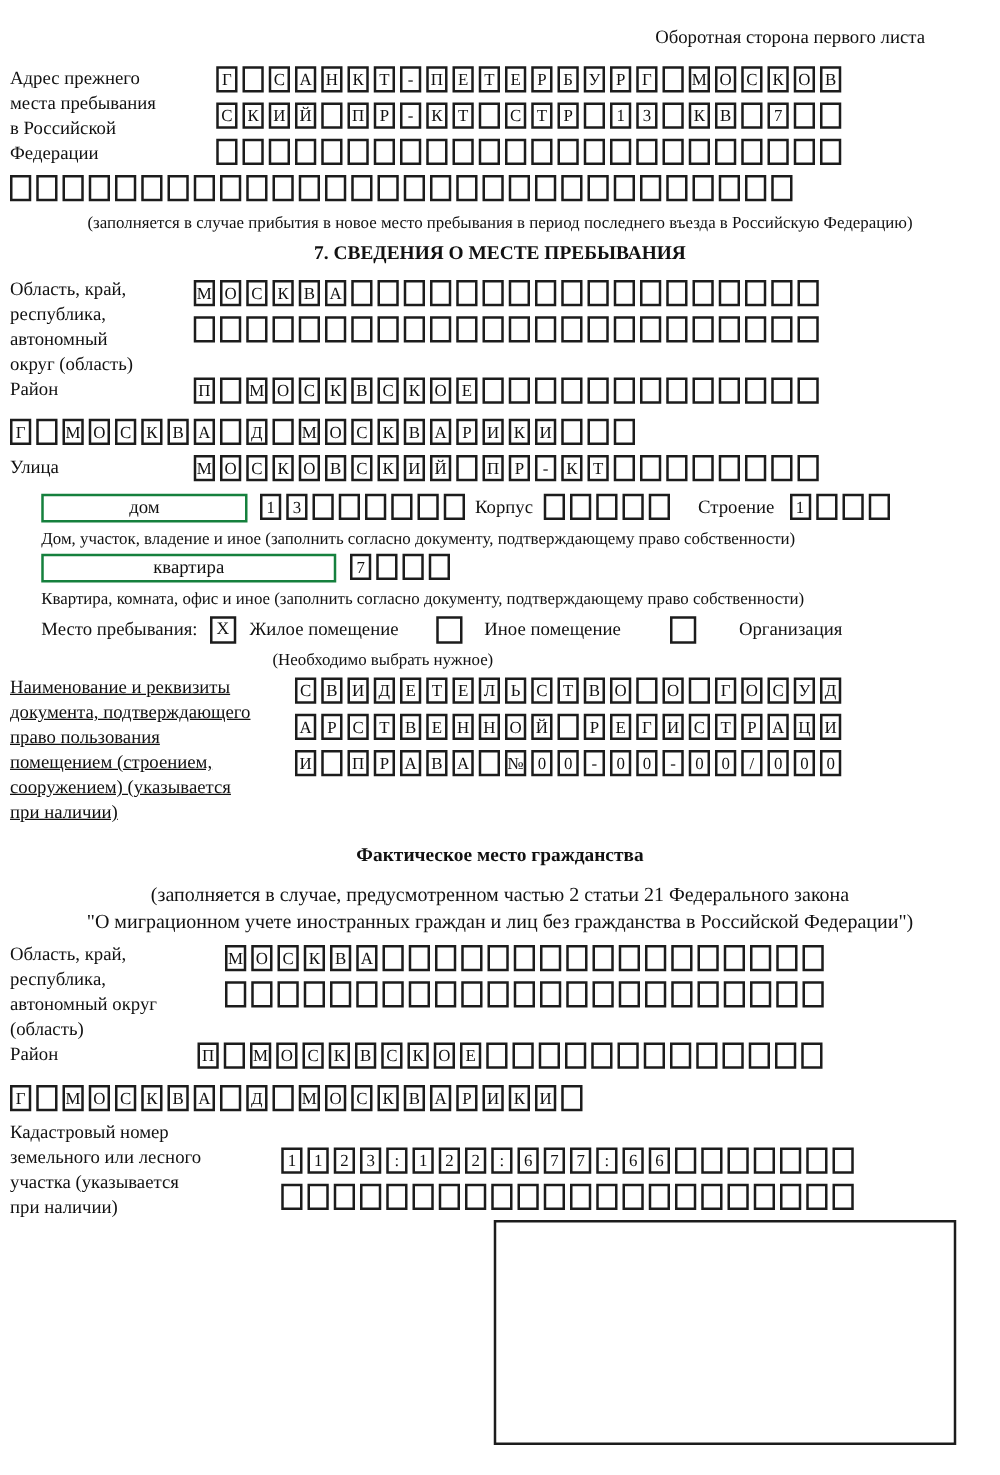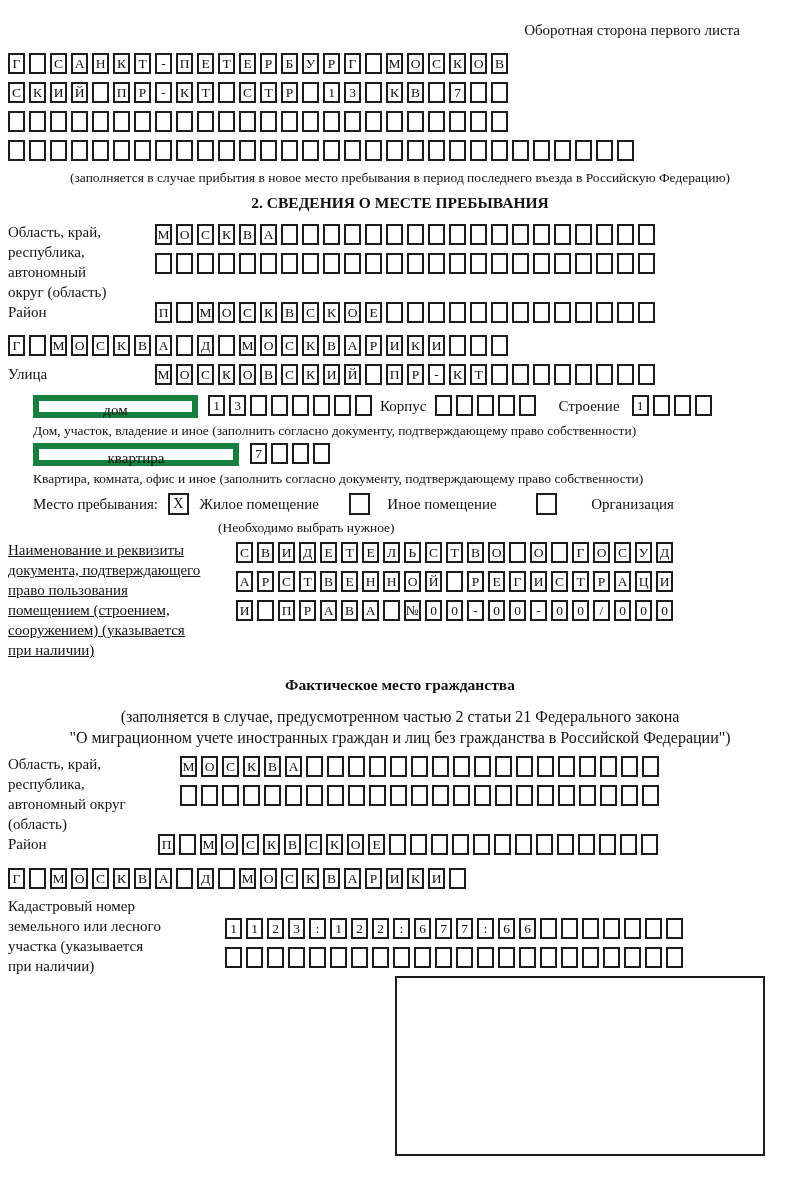--- a/index.html
+++ b/index.html
@@ -22,48 +22,52 @@
     text-align: center; font-size: 13.5px; line-height: 17px;
     vertical-align: top; overflow: hidden;
   }
   .caption { font-size: 13.5px; line-height: 17px; }
   .caption.center { text-align: center; }
   .sec-heading { text-align: center; font-weight: bold; font-size: 15.5px; margin: 8px 0 10px 0; }
   .w165 { width: 165px; } .w147 { width: 147px; } .w170 { width: 170px; }
   .w228 { width: 228px; text-decoration: underline; } .w172 { width: 172px; } .w150 { width: 150px; }
   .w222 { width: 222px; } .w217 { width: 217px; }
   .longbox {
-    display: inline-block; border: 6px solid #15803d; height: 23px;
+    display: inline-block; border: 2px solid #15803d; height: 23px;
     text-align: center; font-size: 15px; line-height: 19px; vertical-align: top;
   }
   .inline-lbl { display: inline-block; font-size: 15px; line-height: 23px; vertical-align: top; }
   .chkbox {
     display: inline-block; width: 21px; height: 22px; border: 2px solid #1c1c1c;
     text-align: center; font-size: 14px; line-height: 18px; vertical-align: top;
   }
   .stamp-box { border: 2px solid #1c1c1c; width: 370px; height: 180px; margin-left: 387px; }
   .mb2 { margin-bottom: 2px; } .mb4 { margin-bottom: 4px; } .mb6 { margin-bottom: 6px; }
   .gap { display:inline-block; }
 </style>
 </head>
 <body>
 
 <div class="hdr">Оборотная сторона первого листа</div>
 
 <div class="frow">
+  <div class="lbl w165">Адрес прежнего
+места пребывания
+в Российской
+Федерации</div>
   <div class="rows">
     <div class="cellrow"><span class="cell">Г</span><span class="cell"></span><span class="cell">С</span><span class="cell">А</span><span class="cell">Н</span><span class="cell">К</span><span class="cell">Т</span><span class="cell">-</span><span class="cell">П</span><span class="cell">Е</span><span class="cell">Т</span><span class="cell">Е</span><span class="cell">Р</span><span class="cell">Б</span><span class="cell">У</span><span class="cell">Р</span><span class="cell">Г</span><span class="cell"></span><span class="cell">М</span><span class="cell">О</span><span class="cell">С</span><span class="cell">К</span><span class="cell">О</span><span class="cell">В</span></div>
     <div class="cellrow"><span class="cell">С</span><span class="cell">К</span><span class="cell">И</span><span class="cell">Й</span><span class="cell"></span><span class="cell">П</span><span class="cell">Р</span><span class="cell">-</span><span class="cell">К</span><span class="cell">Т</span><span class="cell"></span><span class="cell">С</span><span class="cell">Т</span><span class="cell">Р</span><span class="cell"></span><span class="cell">1</span><span class="cell">3</span><span class="cell"></span><span class="cell">К</span><span class="cell">В</span><span class="cell"></span><span class="cell">7</span><span class="cell"></span><span class="cell"></span></div>
     <div class="cellrow"><span class="cell"></span><span class="cell"></span><span class="cell"></span><span class="cell"></span><span class="cell"></span><span class="cell"></span><span class="cell"></span><span class="cell"></span><span class="cell"></span><span class="cell"></span><span class="cell"></span><span class="cell"></span><span class="cell"></span><span class="cell"></span><span class="cell"></span><span class="cell"></span><span class="cell"></span><span class="cell"></span><span class="cell"></span><span class="cell"></span><span class="cell"></span><span class="cell"></span><span class="cell"></span><span class="cell"></span></div>
   </div>
 </div>
 <div class="cellrow"><span class="cell"></span><span class="cell"></span><span class="cell"></span><span class="cell"></span><span class="cell"></span><span class="cell"></span><span class="cell"></span><span class="cell"></span><span class="cell"></span><span class="cell"></span><span class="cell"></span><span class="cell"></span><span class="cell"></span><span class="cell"></span><span class="cell"></span><span class="cell"></span><span class="cell"></span><span class="cell"></span><span class="cell"></span><span class="cell"></span><span class="cell"></span><span class="cell"></span><span class="cell"></span><span class="cell"></span><span class="cell"></span><span class="cell"></span><span class="cell"></span><span class="cell"></span><span class="cell"></span><span class="cell"></span></div>
 <div class="caption center mb2">(заполняется в случае прибытия в новое место пребывания в период последнего въезда в Российскую Федерацию)</div>
 
-<div class="sec-heading">2. СВЕДЕНИЯ О МЕСТЕ ПРЕБЫВАНИЯ</div>
+<div class="sec-heading">7. СВЕДЕНИЯ О МЕСТЕ ПРЕБЫВАНИЯ</div>
 
 <div class="frow">
   <div class="lbl w147">Область, край,
 республика,
 автономный
 округ (область)</div>
   <div class="rows" style="padding-top:2px;">
     <div class="cellrow"><span class="cell">М</span><span class="cell">О</span><span class="cell">С</span><span class="cell">К</span><span class="cell">В</span><span class="cell">А</span><span class="cell"></span><span class="cell"></span><span class="cell"></span><span class="cell"></span><span class="cell"></span><span class="cell"></span><span class="cell"></span><span class="cell"></span><span class="cell"></span><span class="cell"></span><span class="cell"></span><span class="cell"></span><span class="cell"></span><span class="cell"></span><span class="cell"></span><span class="cell"></span><span class="cell"></span><span class="cell"></span></div>
     <div class="cellrow"><span class="cell"></span><span class="cell"></span><span class="cell"></span><span class="cell"></span><span class="cell"></span><span class="cell"></span><span class="cell"></span><span class="cell"></span><span class="cell"></span><span class="cell"></span><span class="cell"></span><span class="cell"></span><span class="cell"></span><span class="cell"></span><span class="cell"></span><span class="cell"></span><span class="cell"></span><span class="cell"></span><span class="cell"></span><span class="cell"></span><span class="cell"></span><span class="cell"></span><span class="cell"></span><span class="cell"></span></div>
   </div>
@@ -87,21 +91,21 @@
   <span class="longbox" style="width:165px;">дом</span>
   <span class="gap" style="width:6px;"></span><span><span class="cell">1</span><span class="cell">3</span><span class="cell"></span><span class="cell"></span><span class="cell"></span><span class="cell"></span><span class="cell"></span><span class="cell"></span></span>
   <span class="inline-lbl">Корпус</span>
   <span class="gap" style="width:5px;"></span><span><span class="cell"></span><span class="cell"></span><span class="cell"></span><span class="cell"></span><span class="cell"></span></span>
   <span class="gap" style="width:14px;"></span><span class="inline-lbl">Строение</span>
   <span class="gap" style="width:8px;"></span><span><span class="cell">1</span><span class="cell"></span><span class="cell"></span><span class="cell"></span></span>
 </div>
 <div class="caption mb4" style="margin-left:25px;">Дом, участок, владение и иное (заполнить согласно документу, подтверждающему право собственности)</div>
 
 <div class="mb2" style="white-space:nowrap; margin-left:25px; height:25px;">
-  <span class="longbox" style="width:206px;">квартира</span>
+  <span class="longbox" style="width:236px;">квартира</span>
   <span class="gap" style="width:7px;"></span><span><span class="cell">7</span><span class="cell"></span><span class="cell"></span><span class="cell"></span></span>
 </div>
 <div class="caption mb6" style="margin-left:25px;">Квартира, комната, офис и иное (заполнить согласно документу, подтверждающему право собственности)</div>
 
 <div style="white-space:nowrap; margin-left:25px; height:26px; font-size:15px;">
   <span class="inline-lbl">Место пребывания:</span>
   <span class="gap" style="width:6px;"></span><span class="chkbox">X</span>
   <span class="gap" style="width:7px;"></span><span class="inline-lbl">Жилое помещение</span>
   <span class="gap" style="width:26px;"></span><span class="chkbox"></span>
   <span class="gap" style="width:14px;"></span><span class="inline-lbl">Иное помещение</span>

